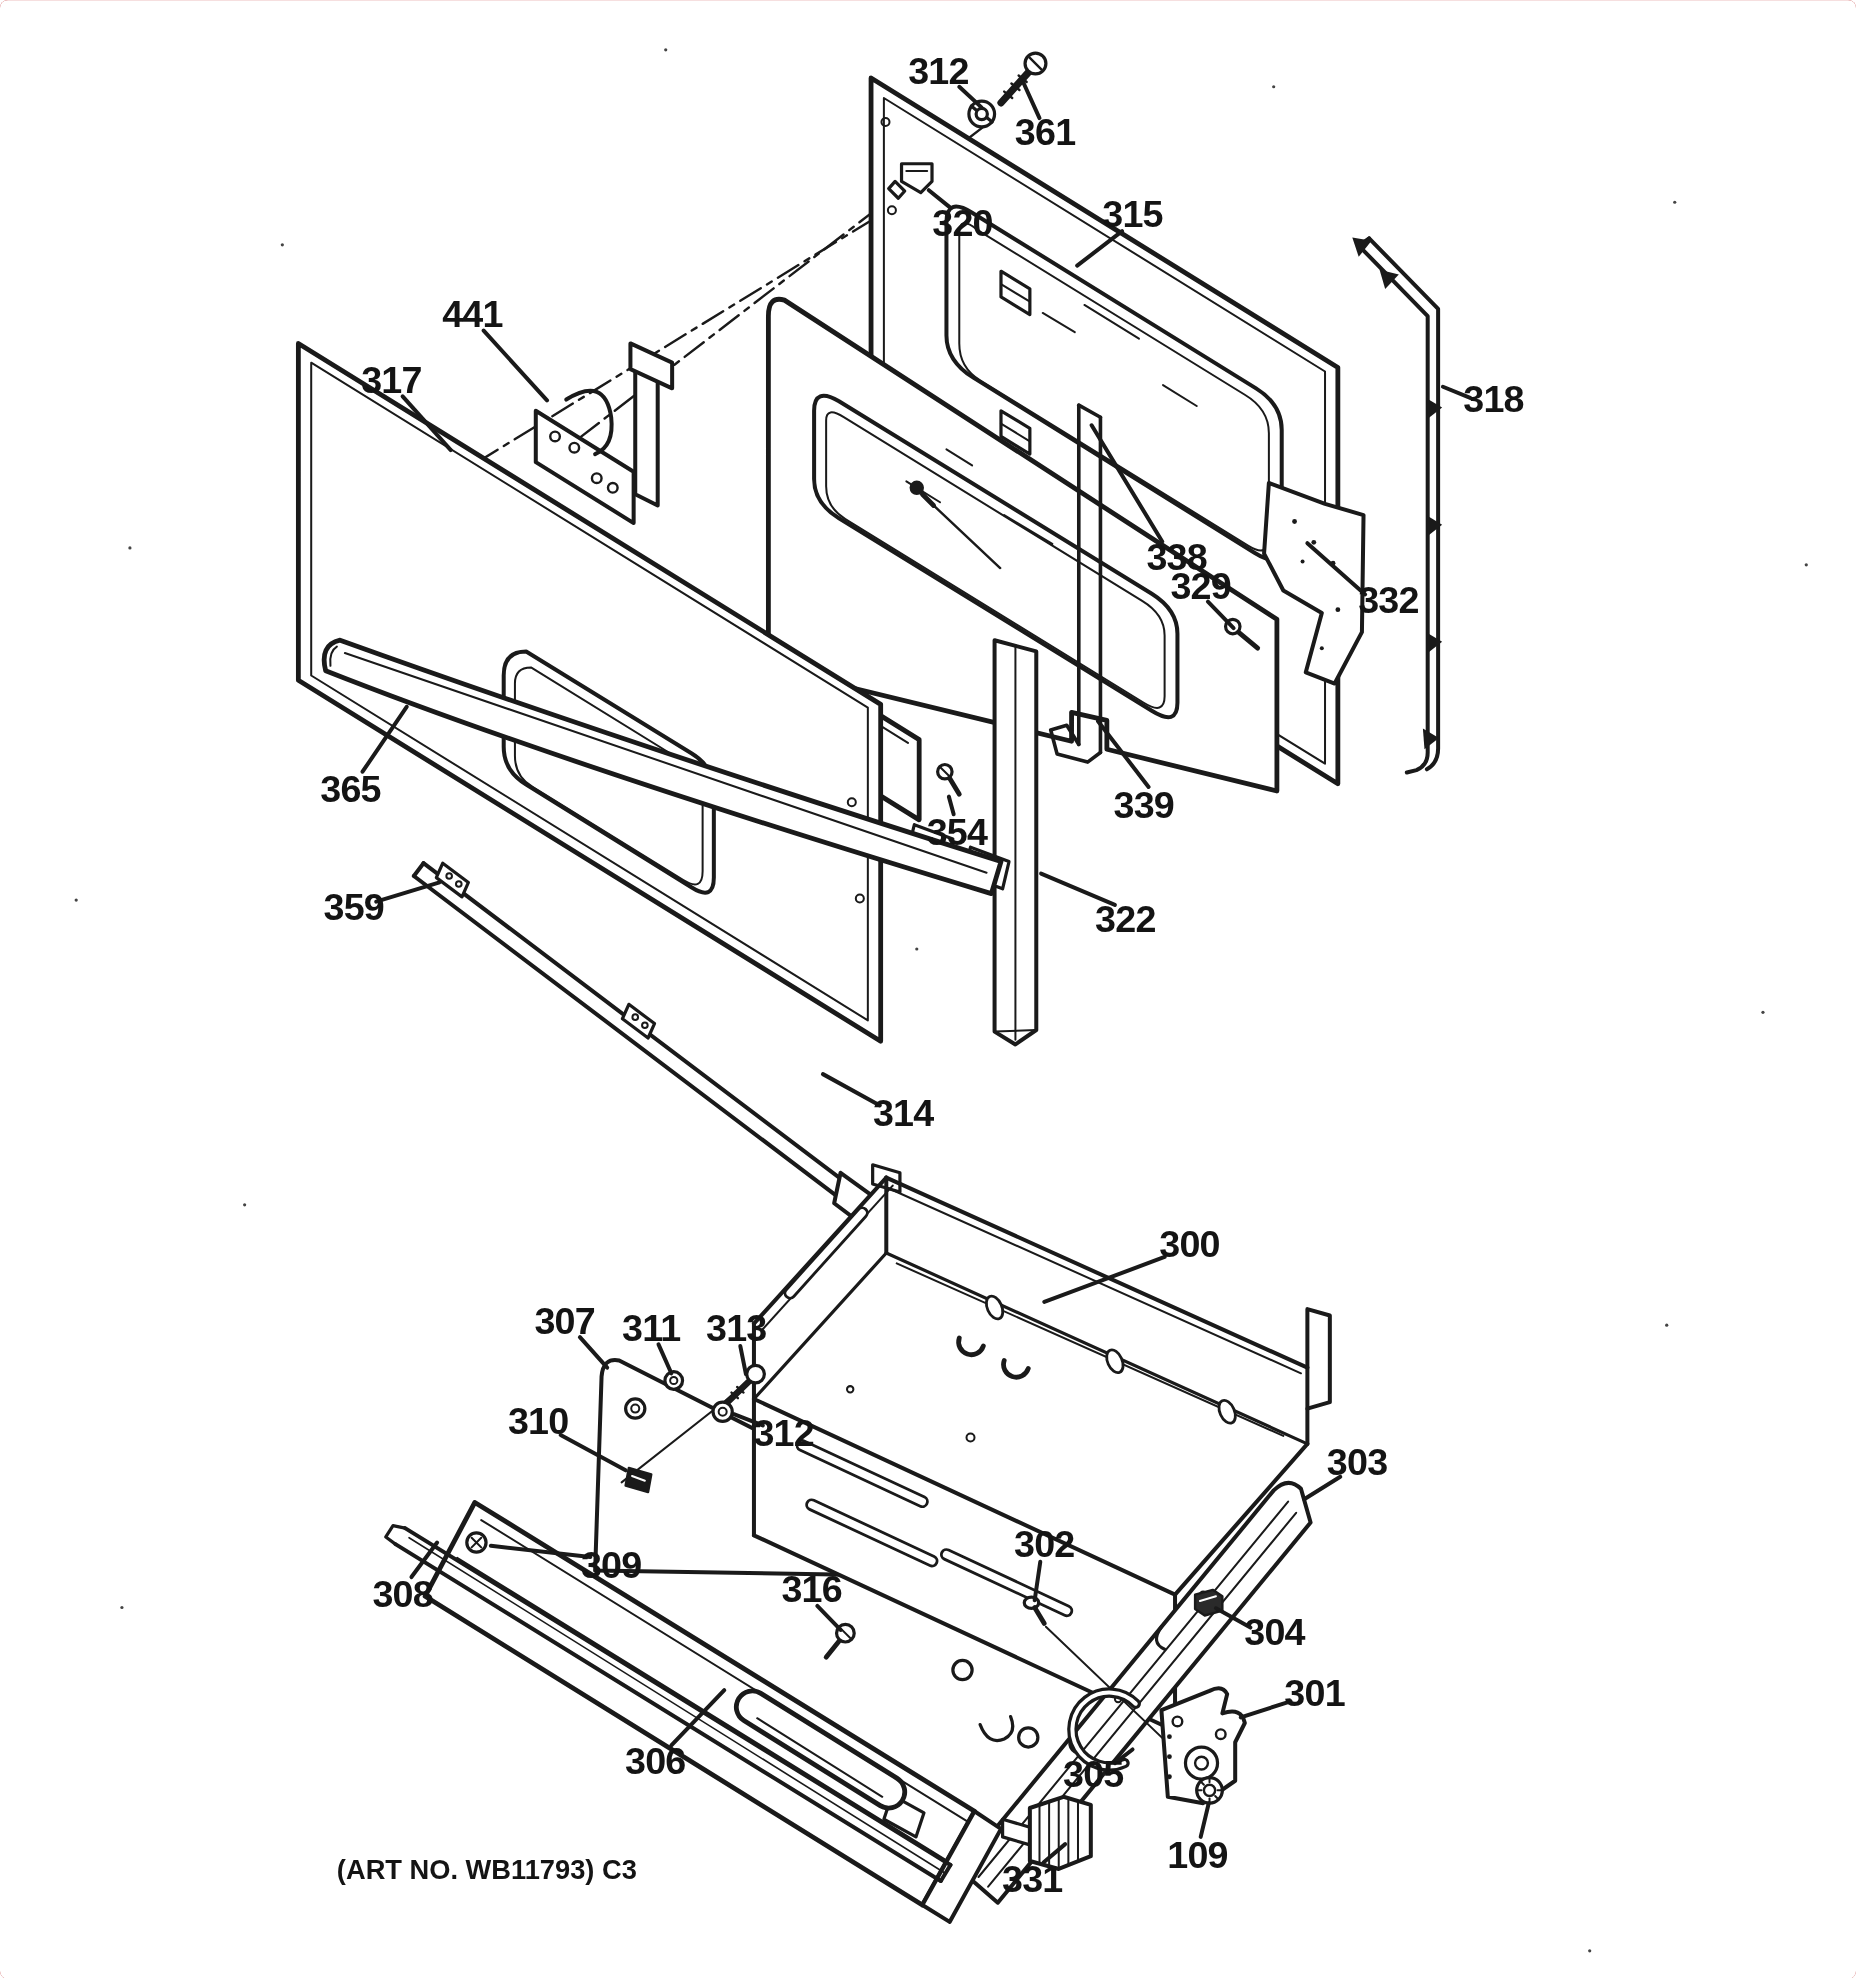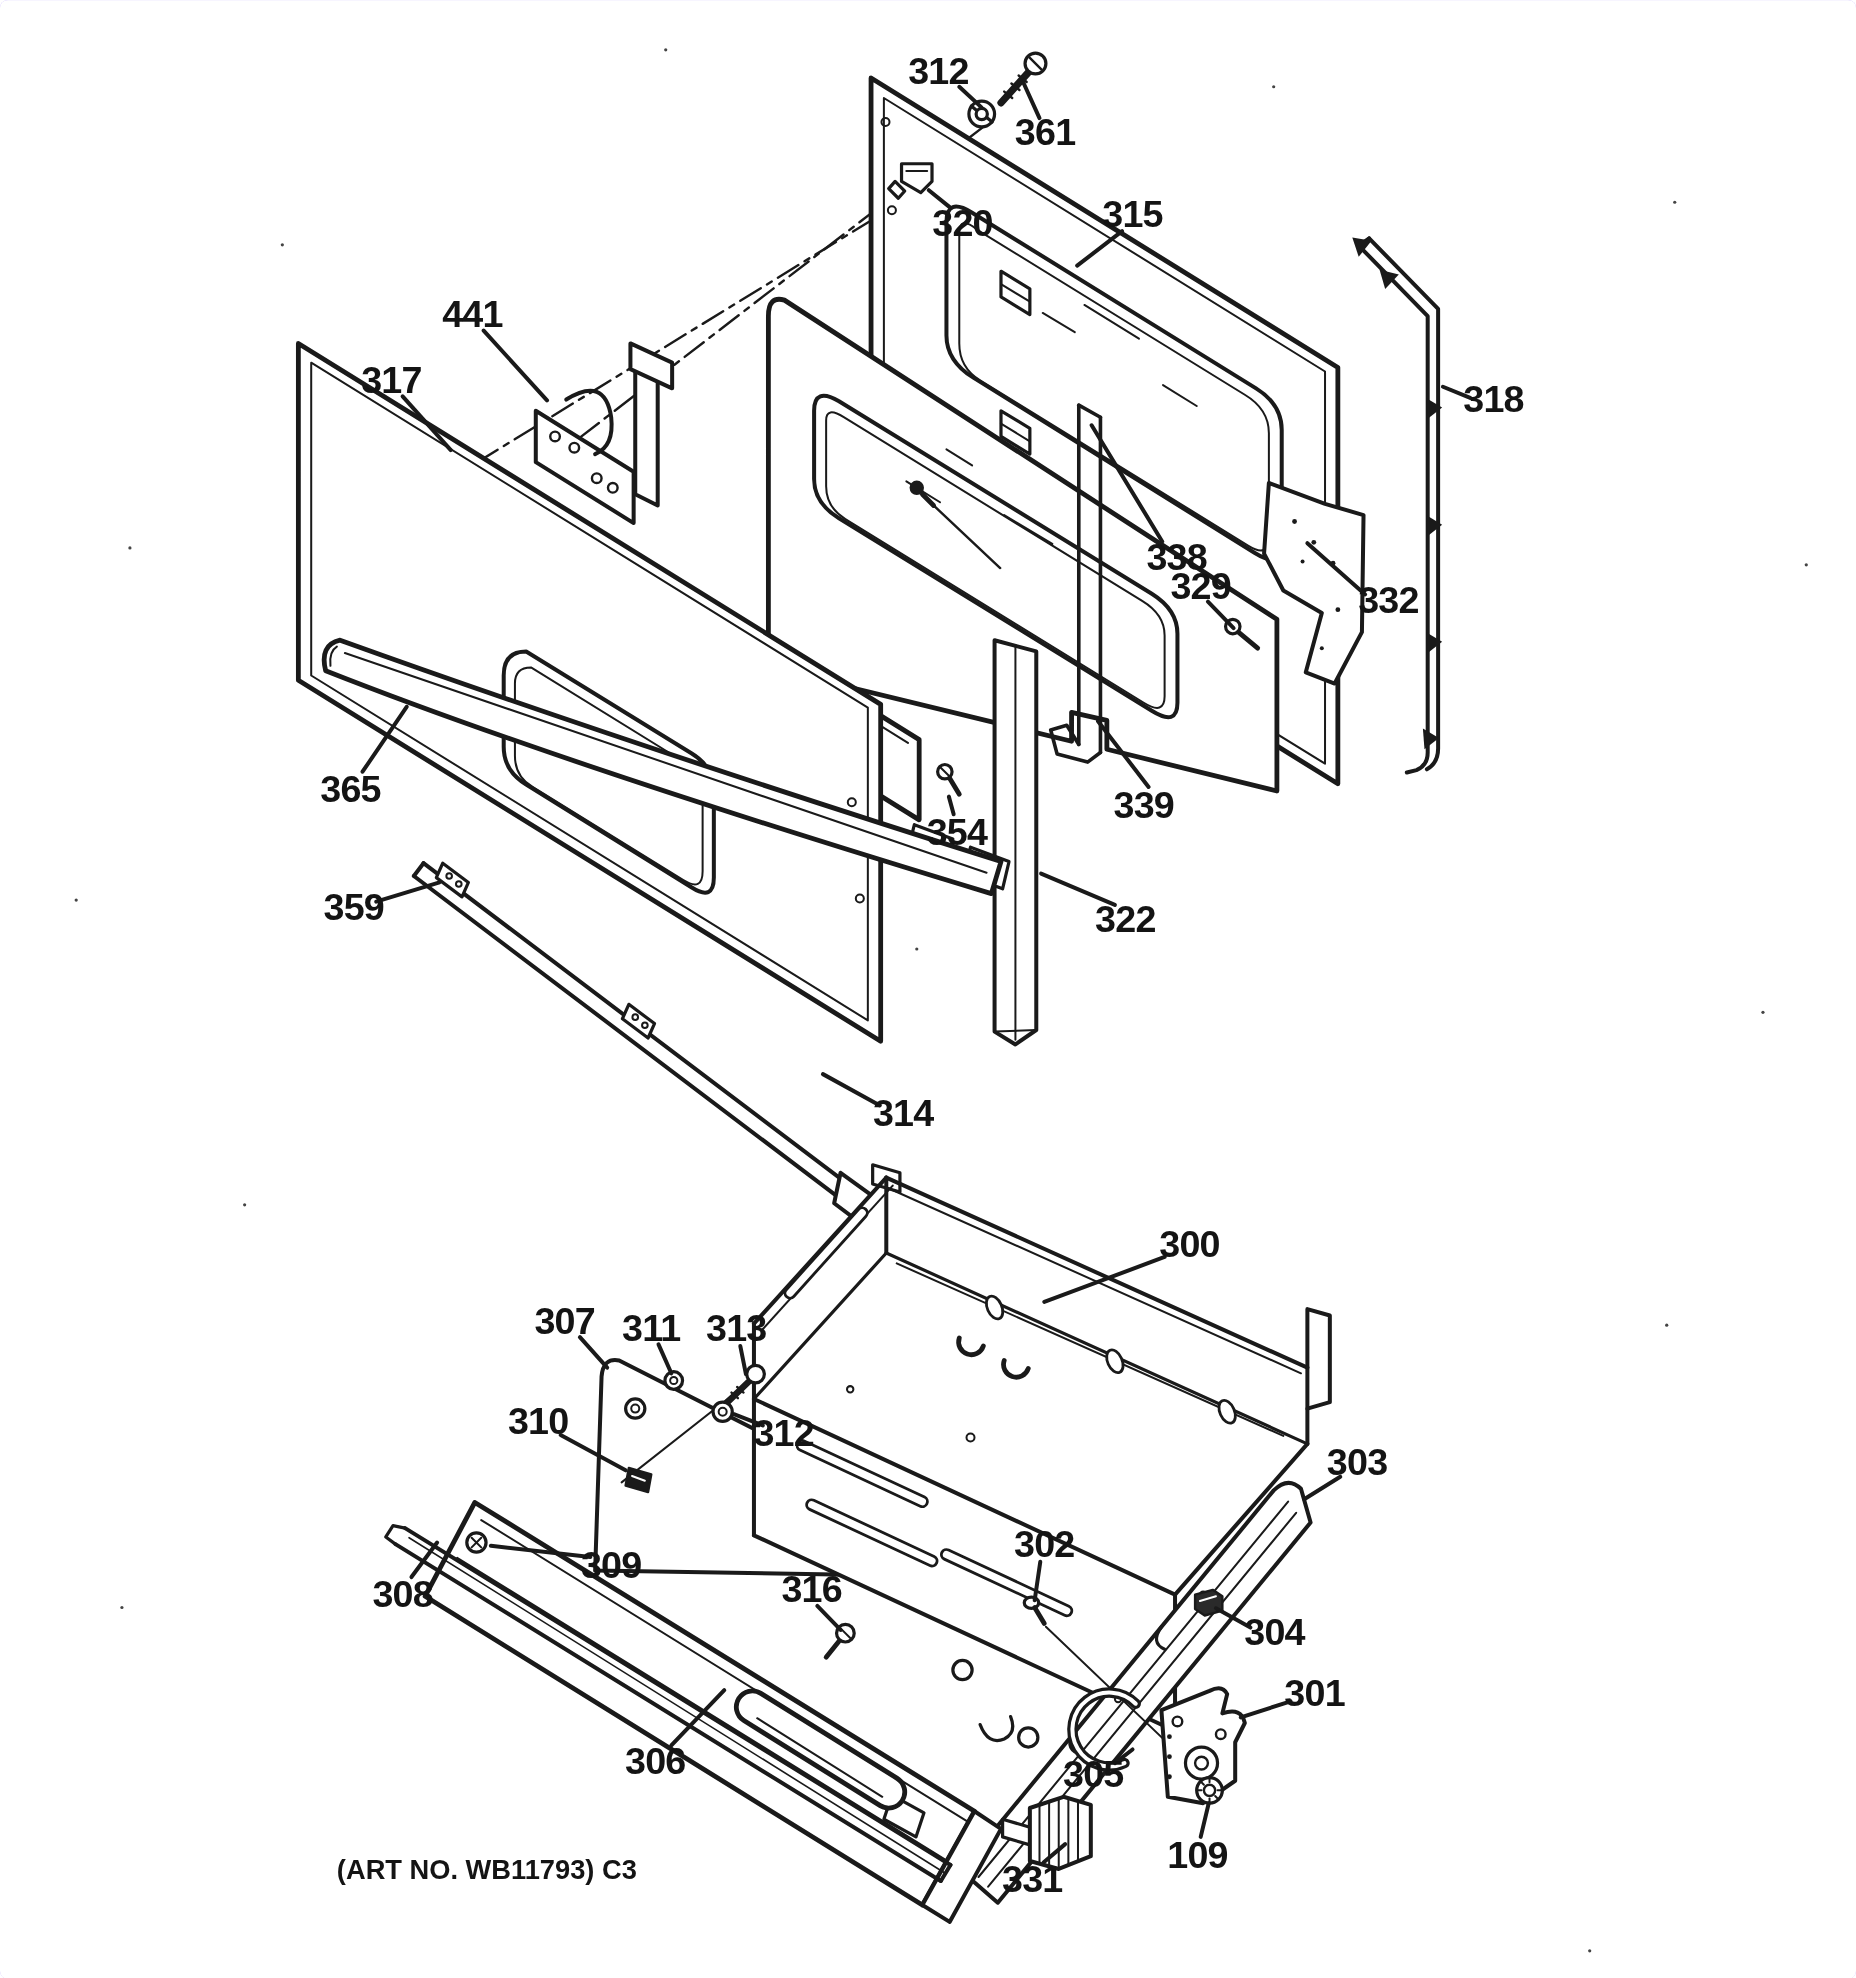--- a/index.html
+++ b/index.html
@@ -1,16 +1,16 @@
 <!DOCTYPE html>
 <html style="font-size:13px"><head>
 <meta charset="utf-8">
 <style>
   html,body{margin:0;padding:0;background:#ffffff;}
-  .stage{position:relative;width:1856px;height:1979px;background:#c4b5fd;overflow:hidden;
+  .stage{position:relative;width:1856px;height:1979px;background:#b91c1c;overflow:hidden;
          font-family:"Liberation Sans", sans-serif;border-radius:8px;}
   svg{position:absolute;left:0;top:0;}
   .part-label{font-family:"Liberation Sans", sans-serif;font-weight:700;font-size:47px;
               letter-spacing:-1px;fill:#141414;}
   .artno{font-family:"Liberation Sans", sans-serif;font-weight:700;font-size:34px;fill:#141414;}
 </style>
 </head>
 <body>
 
 <div class="stage">

